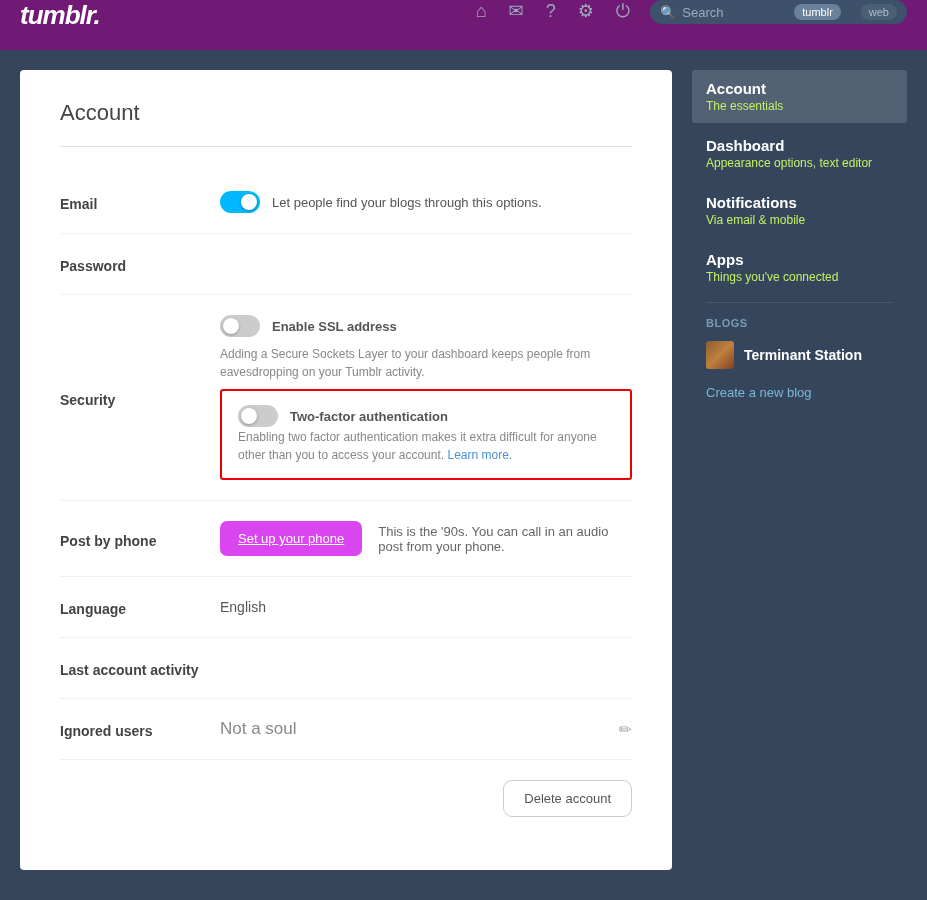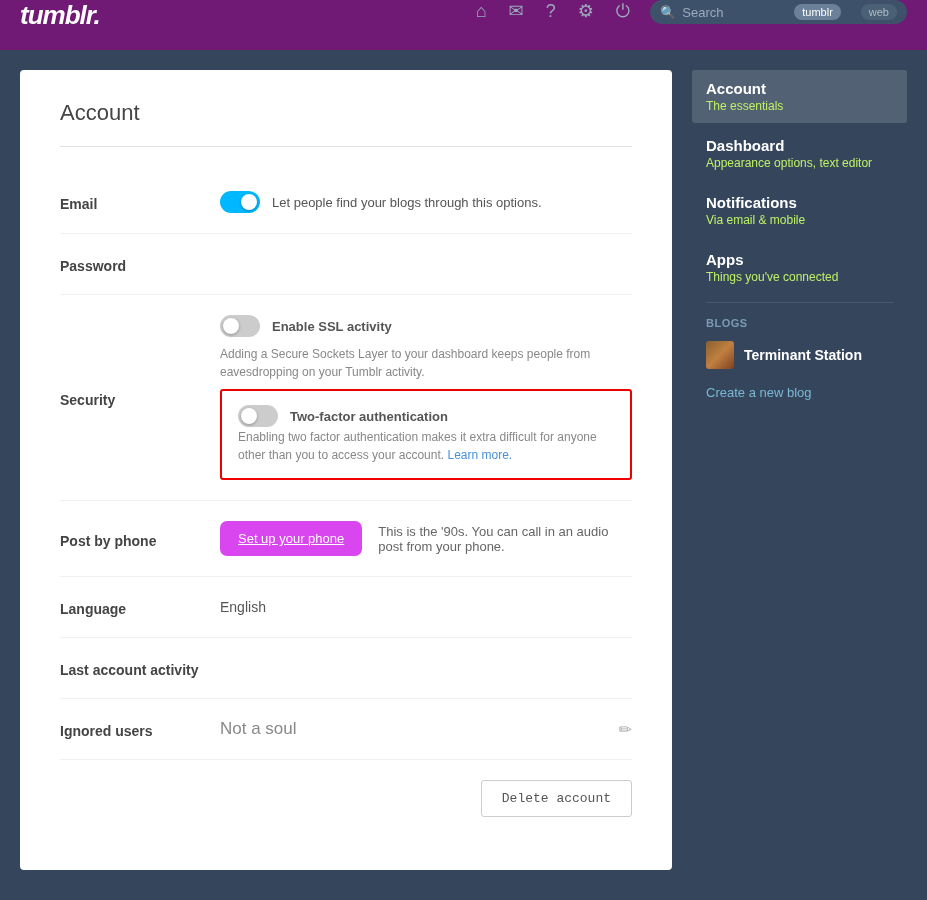--- a/index.html
+++ b/index.html
@@ -227,23 +227,22 @@
       display: flex;
       justify-content: flex-end;
       padding-top: 20px;
     }
     .btn-delete {
       background: #fff;
       color: #555;
       border: 1px solid #ccc;
       padding: 10px 20px;
       font-size: 13px;
-      border-radius: 3px;
-      cursor: pointer;
-      font-family: Liberation Mono, monospace;
+      border-radius: 9px;
+      cursor: pointer;
     }
 
     
     .sidebar {
       width: 215px;
       min-width: 215px;
     }
     .sidebar-section {
       margin-bottom: 4px;
     }
@@ -369,21 +368,21 @@
 
     <div class="setting-row">
       <div class="setting-label">Security</div>
       <div class="setting-content">
 
         <div class="toggle-row">
           <div class="toggle">
             <div class="toggle-track"></div>
             <div class="toggle-knob" style="left: 3px;"></div>
           </div>
-          <span class="toggle-label-text" style="font-weight:600;">Enable SSL activity</span>
+          <span class="toggle-label-text" style="font-weight:600;">Enable SSL address</span>
         </div>
         <div class="toggle-description">Adding a Secure Sockets Layer to your dashboard keeps people from eavesdropping on your Tumblr activity.</div>
 
         <div class="two-factor-box">
           <div class="toggle-row">
             <div class="toggle">
               <div class="toggle-track"></div>
               <div class="toggle-knob" style="left: 3px;"></div>
             </div>
             <span class="toggle-label-text" style="font-weight:600;">Two-factor authentication</span>

